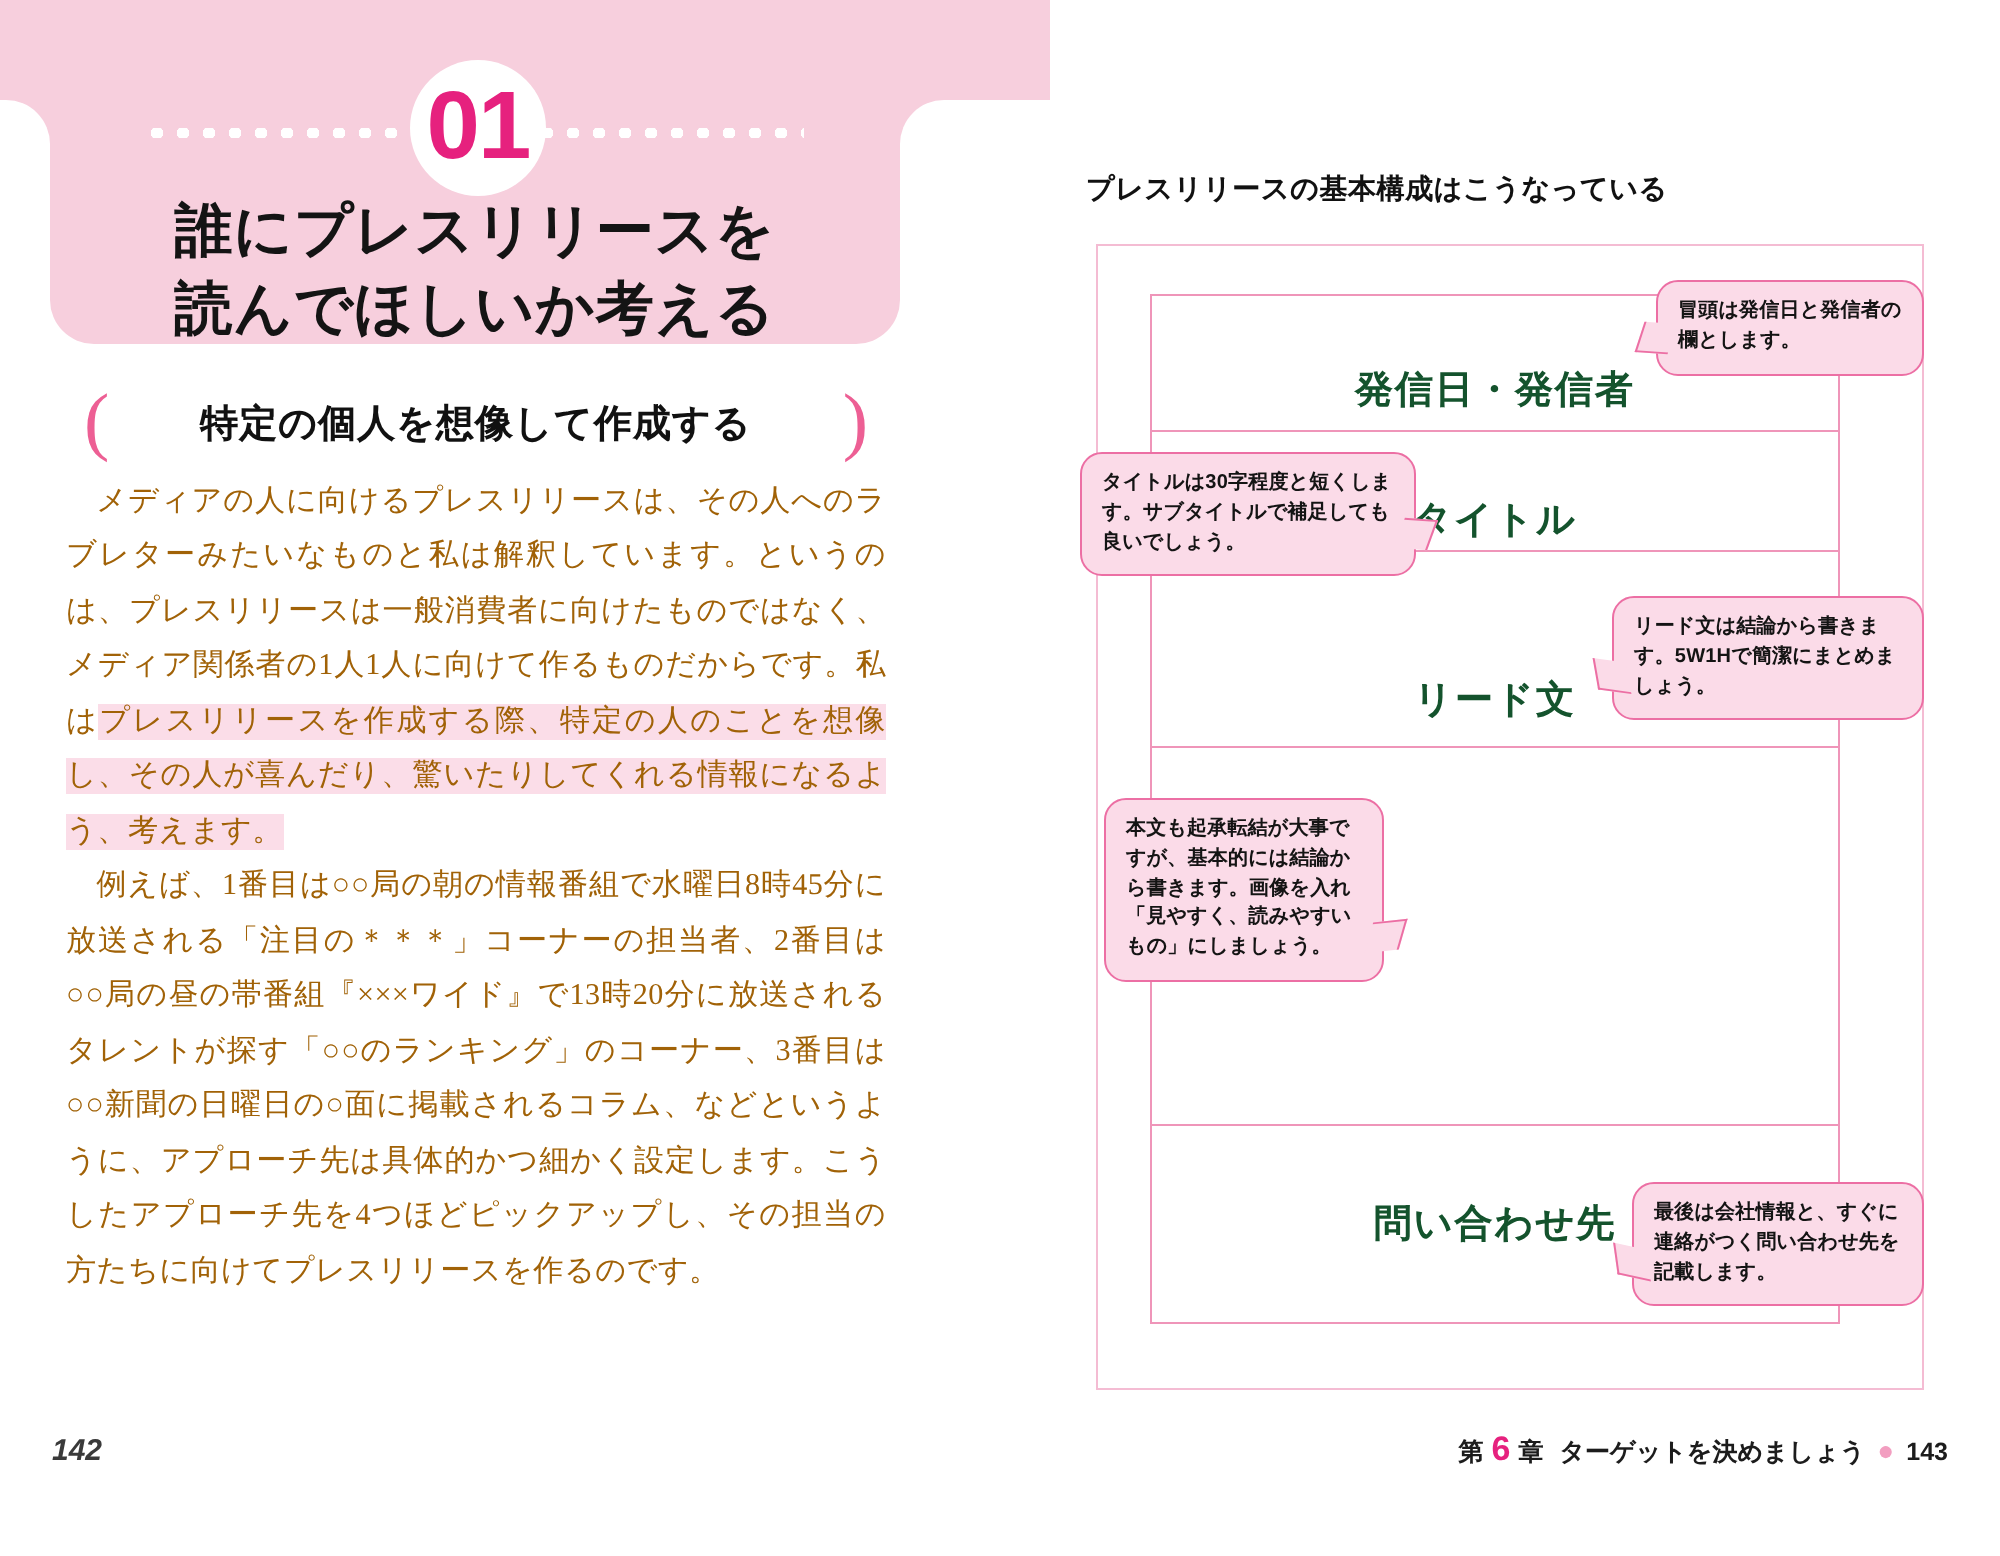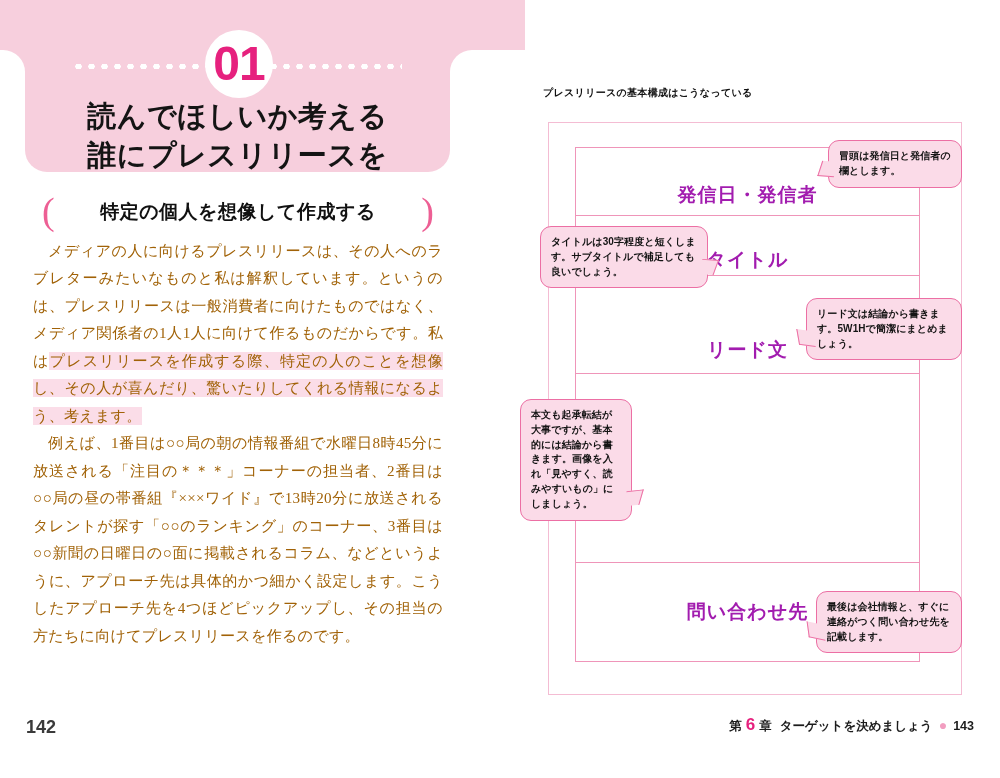--- a/index.html
+++ b/index.html
@@ -140,24 +140,25 @@
   #para-3 { margin-top: 0px; }
   .hl {
     background: #fbdde8;
     box-shadow: 0 0 0 1px #fbdde8;
   }
 
   
   #footer-left {
     position: absolute;
     left: 26px; top: 717px;
-    font-size: 18px;
+    font-size: 15px;
     font-weight: 700;
     color: #3a3a3a;
     font-family: "Liberation Sans", "DejaVu Sans", sans-serif;
+    font-style: italic;
   }
   #footer-right {
     position: absolute;
     right: 26px; top: 716px;
     display: flex;
     align-items: baseline;
     gap: 4px;
     font-size: 12.5px;
     font-weight: 700;
     color: #1c1c1c;
@@ -173,21 +174,21 @@
     font-size: 14px;
     line-height: 1;
     margin: 0 2px;
   }
   #footer-page-right { color: #1c1c1c; }
 
   
   #diagram-heading {
     position: absolute;
     left: 543px; top: 86px;
-    font-size: 10px;
+    font-size: 14px;
     font-weight: 700;
     color: #111111;
     letter-spacing: 0.3px;
   }
   #diagram-frame {
     position: absolute;
     left: 548px; top: 122px;
     width: 414px; height: 573px;
     border: 1.6px solid #f4bcd3;
     box-sizing: border-box;
@@ -198,21 +199,21 @@
     border: 1.8px solid #ef95b9;
     box-sizing: border-box;
     background: #ffffff;
     display: flex;
     align-items: center;
     justify-content: center;
   }
   .doc-box-label {
     font-size: 19px;
     font-weight: 700;
-    color: #a21caf;
+    color: #14532d;
     letter-spacing: 1px;
   }
   #box-sender   { left: 575px; top: 147px;  width: 345px; height: 95px; }
   #box-title    { left: 575px; top: 215px;  width: 345px; height: 90px; }
   #box-lead     { left: 575px; top: 275px;  width: 345px; height: 150px; }
   #box-body     { left: 575px; top: 373px;  width: 345px; height: 250px; align-items: flex-end; }
   #box-contact  { left: 575px; top: 562px;  width: 345px; height: 100px; }
   #box-body .doc-box-label { letter-spacing: 14px; padding-left: 14px; }
 
   
@@ -249,21 +250,21 @@
     right: -9px; bottom: 12px;
     transform: rotate(200deg) skewY(-16deg);
   }
 
   #callout-lead    { left: 806px; top: 298px; width: 156px; }
   #callout-lead .tail {
     left: -9px; bottom: 13px;
     transform: rotate(-10deg) skewY(18deg);
   }
 
-  #callout-body    { left: 520px; top: 399px; width: 112px; }
+  #callout-body    { left: 552px; top: 399px; width: 140px; }
   #callout-body .tail {
     right: -10px; bottom: 14px;
     transform: rotate(196deg) skewY(-22deg);
   }
 
   #callout-contact { left: 816px; top: 591px; width: 146px; }
   #callout-contact .tail {
     left: -9px; bottom: 13px;
     transform: rotate(-8deg) skewY(20deg);
   }
@@ -275,22 +276,22 @@
 <div id="header-tab"></div>
 <div class="fillet" id="fillet-left"></div>
 <div class="fillet" id="fillet-right"></div>
 <div id="header-dots"></div>
 
 <div id="header-number-circle">
   <span id="header-number">01</span>
 </div>
 
 <h1 id="header-title">
+  <span class="line">誰にプレスリリースを</span>
   <span class="line">読んでほしいか考える</span>
-  <span class="line">誰にプレスリリースを</span>
 </h1>
 
 <div id="left-column">
   <div id="subhead-row">
     <span class="paren" id="paren-left">(</span>
     <span id="subhead-text">特定の個人を想像して作成する</span>
     <span class="paren" id="paren-right">)</span>
   </div>
 
   <p class="body-para" id="para-1"><span>メディアの人に向けるプレスリリースは、その人へのラブレターみたいなものと私は解釈しています。というのは、プレスリリースは一般消費者に向けたものではなく、メディア関係者の1人1人に向けて作るものだからです。私は</span><span class="hl">プレスリリースを作成する際、特定の人のことを想像し、その人が喜んだり、驚いたりしてくれる情報になるよう、考えます。</span></p>

